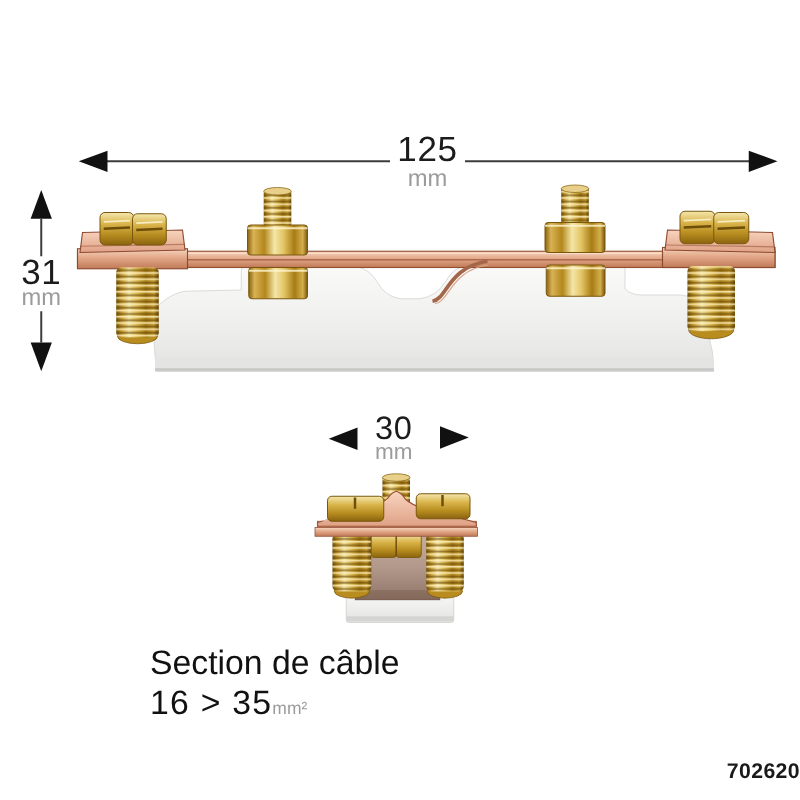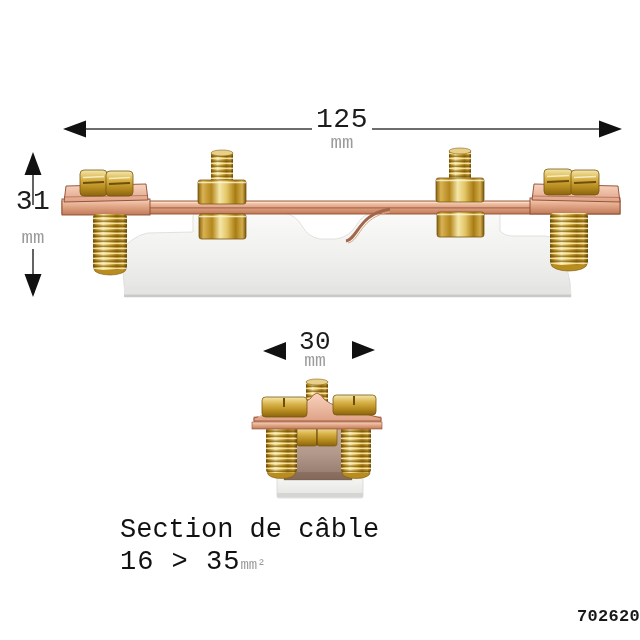--- a/index.html
+++ b/index.html
@@ -3,21 +3,21 @@
 <meta charset="utf-8">
 <style>
   :root{
     --dim-text:#1c1c1c; --unit-text:#9b9b9b; --dim-line:#3c3c3c; --arrow:#111111;
     --caption-text:#111111; --ref-text:#1a1a1a; --background:#ffffff;
   }
   html,body{margin:0;padding:0;background:#e8e8e8;}
   .screen{
     position:relative; width:640px; height:640px; margin:0 auto;
     background:var(--background); overflow:hidden;
-    font-family:Liberation Mono, monospace;
+    font-family:Liberation Sans, sans-serif;
   }
   .screen svg{position:absolute; inset:0;}
   .label{position:absolute; text-align:center; color:var(--dim-text); line-height:1;}
   .label .value{font-size:28px; letter-spacing:.5px;}
   .label.small .value{font-size:26px;margin-top:48px;}
   .unit{position:absolute; text-align:center; color:var(--unit-text); font-size:19px; line-height:1;}
   .unit.small{font-size:18px;}
   .caption{
     position:absolute; left:120px; top:514px; width:400px; text-align:left;
     color:var(--caption-text); font-size:27px; line-height:32px;
@@ -225,21 +225,21 @@
         <line x1="354" y1="396" x2="354" y2="405" stroke="#6e4e08" stroke-width="2"></line>
       </g>
     </g>
   </svg>
 
   <div class="label" style="left:292px; top:106px; width:100px;">
     <span class="value">125</span>
   </div>
   <div class="unit" style="left:292px; top:134px; width:100px;">mm</div>
 
-  <div class="label" style="left:0px; top:188px; width:66px;">
+  <div class="label" style="left:0px; top:204px; width:66px;">
     <span class="value">31</span>
   </div>
   <div class="unit" style="left:0px; top:229px; width:66px;">mm</div>
 
   <div class="label small" style="left:283px; top:329px; width:64px;">
     <span class="value">30</span>
   </div>
   <div class="unit small" style="left:283px; top:352px; width:64px;">mm</div>
 
   <div class="caption">

